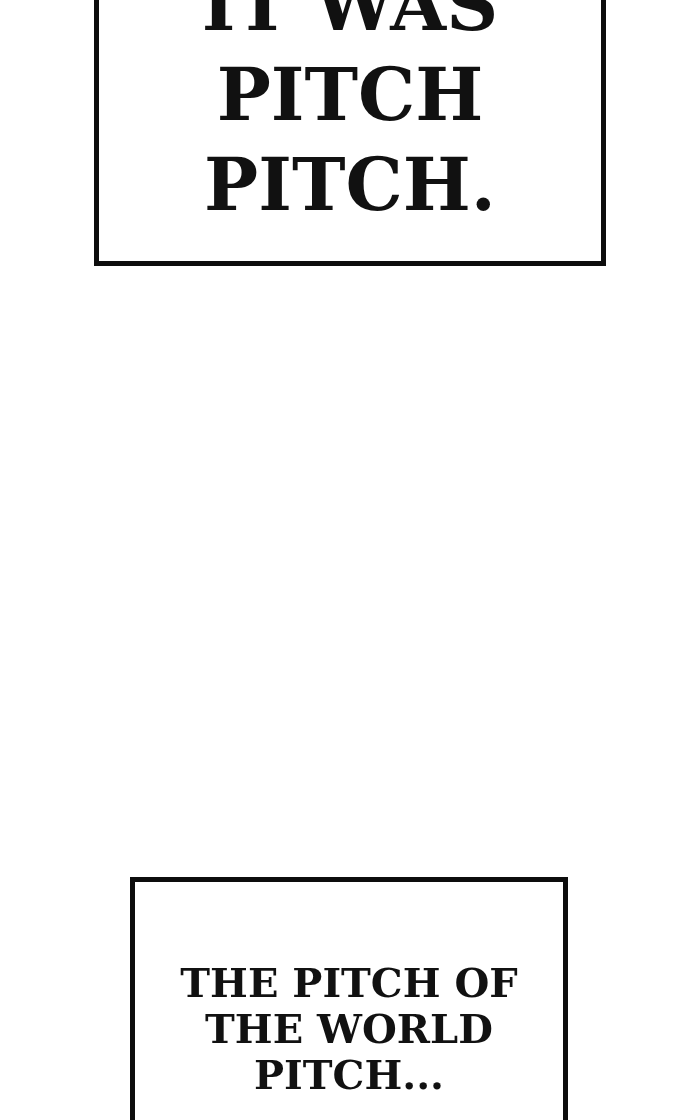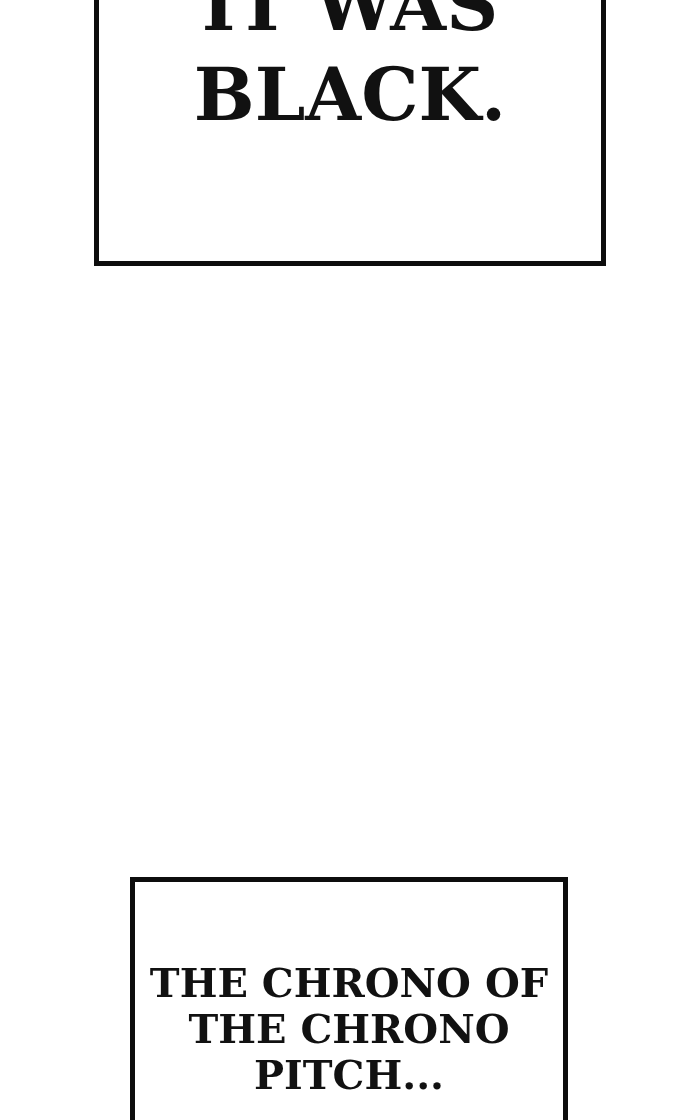--- a/index.html
+++ b/index.html
@@ -46,20 +46,21 @@
     font-size: 40px;
     line-height: 46px;
     letter-spacing: 0px;
   }
 </style>
 </head>
 <body>
 
 <div id="caption-top" class="caption-box">
   <span class="line">IT WAS</span>
-  <span class="line">BLACK.</span>
+  <span class="line">PITCH</span>
+  <span class="line">PITCH.</span>
 </div>
 
 <div id="caption-bottom" class="caption-box">
-  <span class="line">THE CHRONO OF</span>
-  <span class="line">THE CHRONO</span>
+  <span class="line">THE PITCH OF</span>
+  <span class="line">THE WORLD</span>
   <span class="line">PITCH...</span>
 </div>
 
 </body></html>

